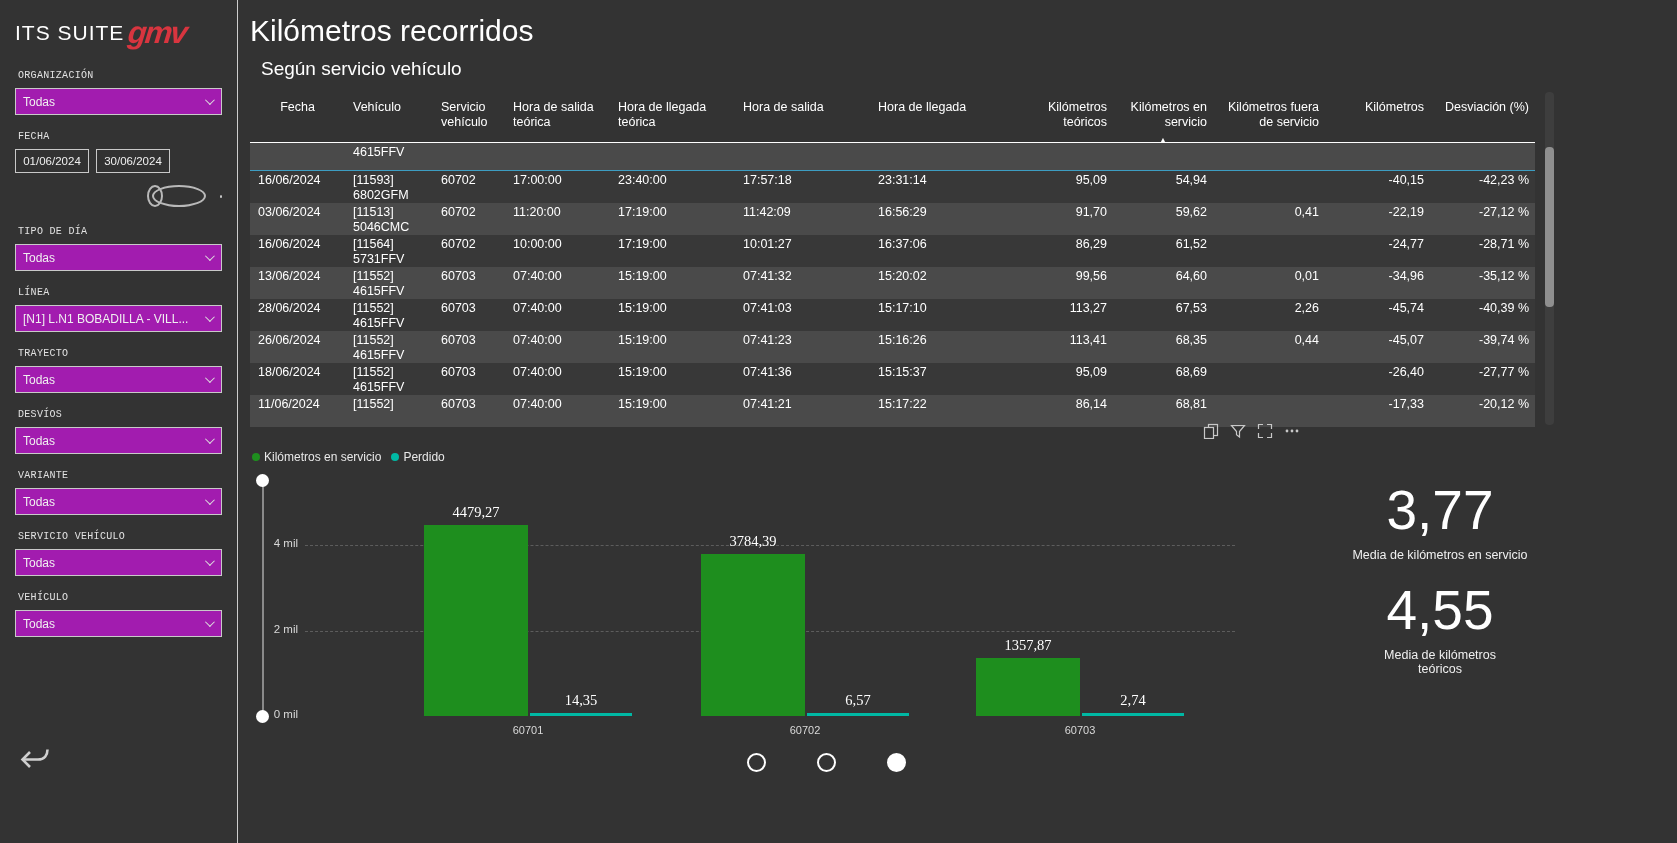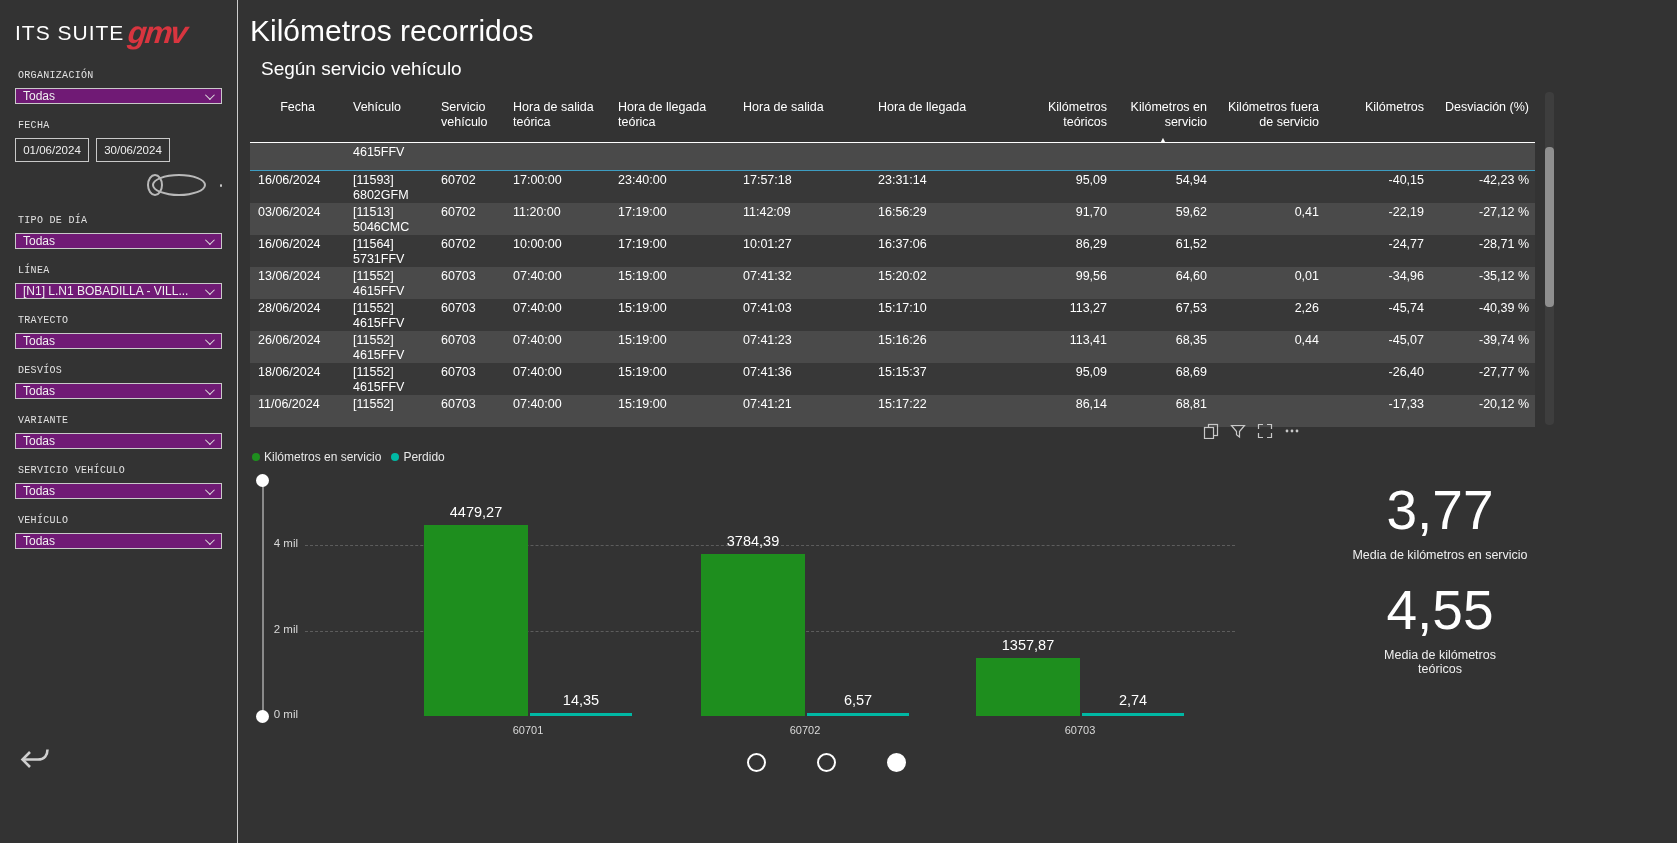--- a/index.html
+++ b/index.html
@@ -5,21 +5,21 @@
   * { margin:0; padding:0; box-sizing:border-box; }
   html,body { width:1677px; height:843px; overflow:hidden; background:#333333;
     font-family:"Liberation Sans","DejaVu Sans",sans-serif; color:#fff; }
   
   .sidebar { position:absolute; left:0; top:0; width:237px; height:843px; padding:12px 15px; }
   .logo-row { display:flex; align-items:center; gap:4px; margin-bottom:16px; height:42px; }
   .suite { font-size:21px; color:#fff; letter-spacing:1px; }
   .gmv { font-size:31px; color:#d8353f; font-style:italic; font-weight:bold; letter-spacing:-2px; transform:skewX(-6deg); }
   .fgroup { margin-bottom:16px; }
   .flabel { font-size:10px; color:#e2e2e2; margin:6px 0 7px 3px; letter-spacing:.3px;font-family:Liberation Mono, monospace; }
-  .fselect { height:16px; border:1px solid #c9c9c9; background:#701a75; display:flex; align-items:center;
+  .fselect { height:27px; border:1px solid #c9c9c9; background:#a21caf; display:flex; align-items:center;
     justify-content:space-between; padding:0 9px 0 7px; font-size:12px; color:#f0f0f0; cursor:pointer; }
   .fvalue { white-space:nowrap; overflow:hidden; }
   .chev { width:7px; height:7px; border-right:1.5px solid #ddd; border-bottom:1.5px solid #ddd;
     transform:rotate(45deg) translateY(-2px); flex:none; }
   .dates { display:flex; gap:7px; }
   .datebox { width:74px; height:24px; border:1px solid #c9c9c9; background:#323232; color:#f0f0f0;
     font-size:11.5px; text-align:center; font-family:inherit; }
   .slider-toggle { display:flex; align-items:center; margin:9px 0 0 132px; height:28px; cursor:pointer; }
   .circ { width:22px; height:22px; border:2px solid #b9b9b9; border-radius:50%; }
   .circ.c2 { margin-left:-11px; }
@@ -54,21 +54,21 @@
   .legend { position:absolute; left:2px; top:2px; display:flex; gap:10px; align-items:center; }
   .leg-item { display:flex; align-items:center; gap:4px; cursor:pointer; }
   .leg-dot { width:8px; height:8px; border-radius:50%; }
   .leg-item span:last-child { font-size:12px; color:#e8e8e8; }
   .plot { position:absolute; left:0; top:0; width:1035px; height:300px; }
   .ytick { position:absolute; left:8px; width:40px; text-align:right; font-size:11.5px; color:#d9d9d9; }
   .gridline { position:absolute; left:55px; width:1150px; max-width:930px; border-top:1px dashed #5d5d5d; height:0; }
   .vtrack { position:absolute; left:12px; width:2px; background:#8a8a8a; }
   .knob { position:absolute; left:6px; width:13px; height:13px; border-radius:50%; background:#fff; cursor:grab; }
   .bar { position:absolute; cursor:pointer; }
-  .barlabel { position:absolute; font-size:14.5px; color:#fff; text-align:center; }
+  .barlabel { position:absolute; font-size:14.5px; color:#fff; text-align:center;font-family:Liberation Serif, serif; }
   .cat-label { position:absolute; font-size:11px; color:#d9d9d9; text-align:center; }
   
   .kpis { position:absolute; left:1330px; top:482px; width:220px; text-align:center; }
   .kpi-value { font-size:55px; font-weight:200; line-height:1.05; color:#fff; }
   .kpi-label { font-size:12.5px; color:#f0f0f0; margin-top:8px; }
   .kpi-label.narrow { width:140px; margin-left:auto; margin-right:auto;text-align:center; }
   .kpi-sep { height:20px; }
   
   .pager { position:absolute; left:747px; top:753px; display:flex; gap:51px; }
   .dot { width:19px; height:19px; border:2px solid #fff; border-radius:50%; background:transparent; cursor:pointer; }

